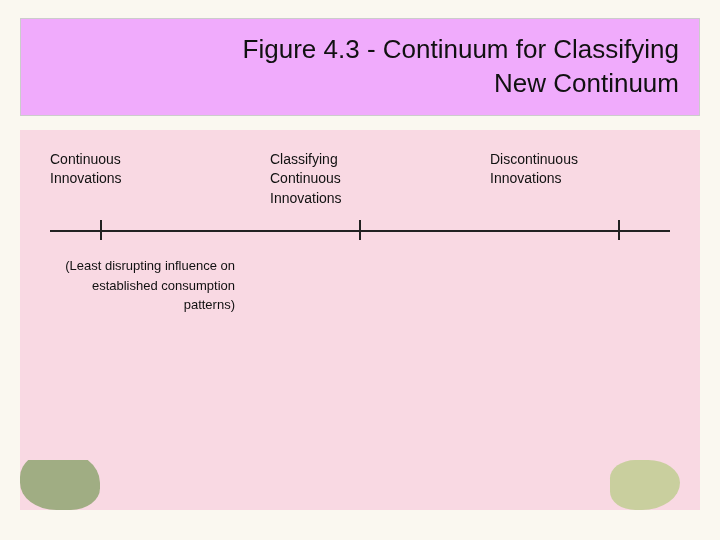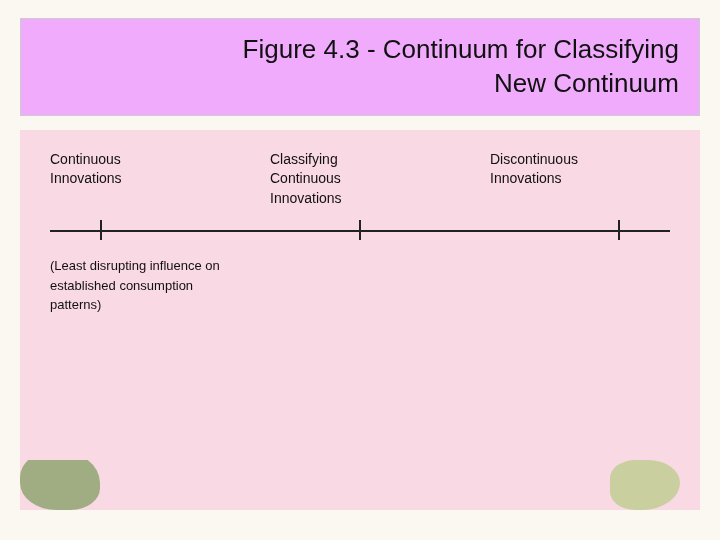--- a/index.html
+++ b/index.html
@@ -80,21 +80,21 @@
     }
 
     .descriptions-row {
       display: flex;
       justify-content: space-between;
       padding: 16px 20px 0 20px;
     }
 
     .desc-item {
       width: 185px;
-      text-align: left;
+      text-align: right;
       font-size: 13px;
       color: #111;
       line-height: 1.5;
     }
 
     .bottom-decoration {
       position: absolute;
       bottom: 0;
       left: 0;
       right: 0;

